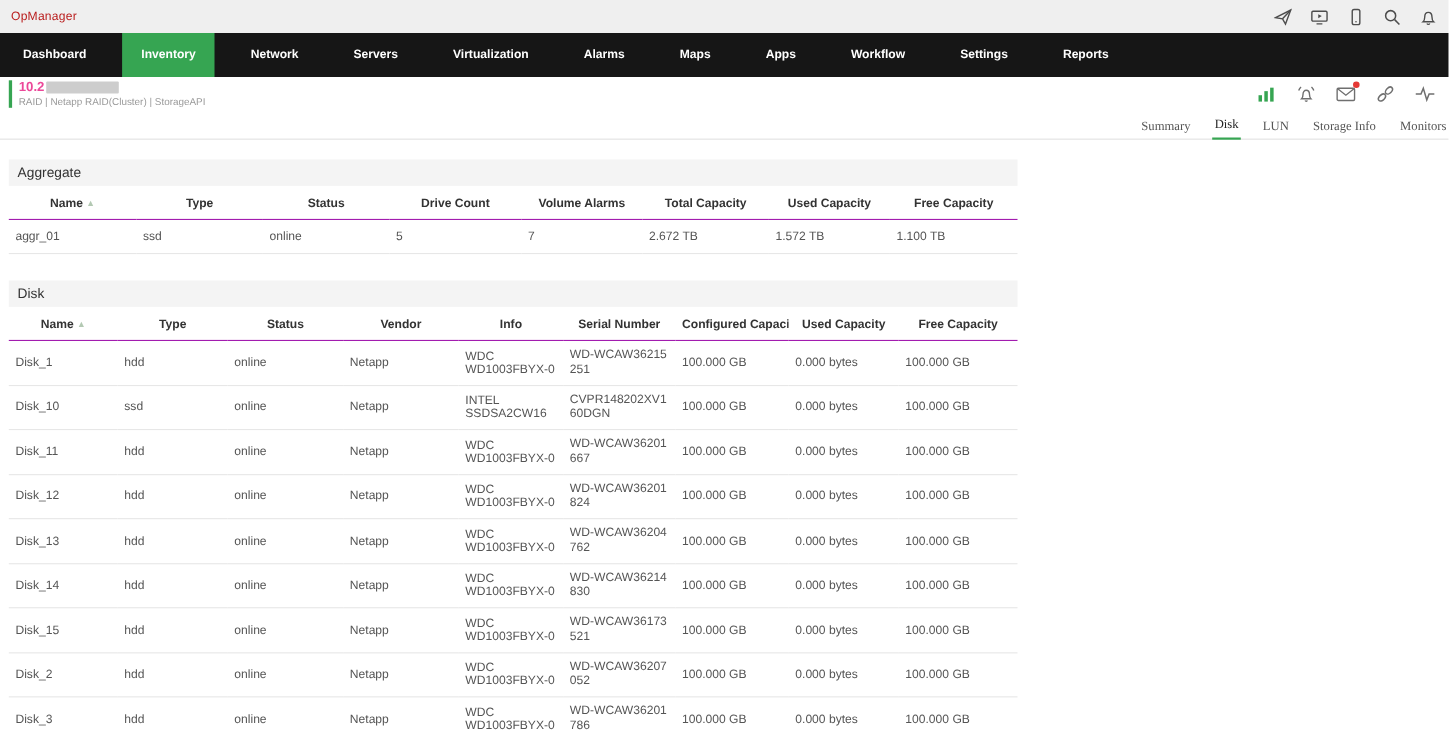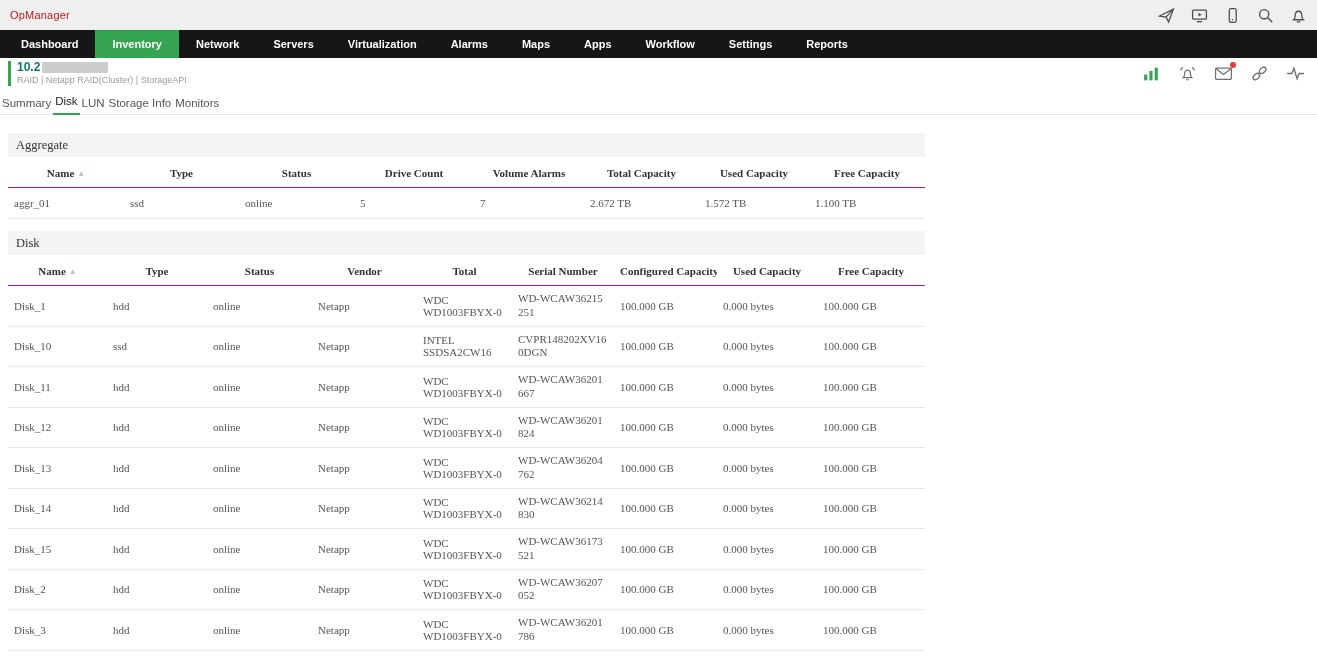--- a/index.html
+++ b/index.html
@@ -8,47 +8,47 @@
 
   
   .topbar { height:30px; background:#efefef; display:flex; align-items:center;
     justify-content:space-between; padding:0 10px; }
   .app-title { font-size:11px; color:#b91c1c; letter-spacing:.2px; }
   .topbar-icons { display:flex; align-items:center; gap:16px; }
   .topbar-icons .ticon { width:17px; height:17px; color:#4d4d4d; display:inline-flex; cursor:pointer; }
   .ticon svg { width:100%; height:100%; }
 
   
-  .navbar { height:28px; background:#161616; display:flex; align-items:stretch; padding-left:4px; }
+  .navbar { height:40px; background:#161616; display:flex; align-items:stretch; padding-left:4px;gap:16px; }
   .nav-item { color:#fff; font-size:11px; font-weight:bold; padding:0 17px;
     display:flex; align-items:center; cursor:pointer; }
   .nav-item.active { background:#36a552; }
 
   
   .device-header { height:31px; display:flex; align-items:center; justify-content:space-between;
     padding:2px 12px 2px 8px; background:#fff; }
   .device-block { border-left:3px solid #36a552; padding-left:6px; }
-  .device-name { font-size:12px; font-weight:bold; color:#0f766e; line-height:13px; display:flex; align-items:center; }
+  .device-name { font-size:12px; font-weight:bold; color:#ec4899; line-height:13px; display:flex; align-items:center; }
   .redaction { display:inline-block; width:66px; height:11px; background:#cdcdcd; margin-left:2px; border-radius:1px; }
   .device-meta { font-size:9px; color:#9a9a9a; line-height:12px; }
   .device-icons { display:flex; align-items:center; gap:17px; }
   .dicon { width:19px; height:19px; color:#6f6f6f; position:relative; display:inline-flex; cursor:pointer; }
   .dicon svg { width:100%; height:100%; }
   .dicon .badge { position:absolute; top:-2px; right:-3px; width:6px; height:6px;
     border-radius:50%; background:#e53935; }
 
   
-  .tabs { height:26px; display:flex; justify-content:flex-start; gap:0;
-    border-bottom:1px solid #e2e2e2; align-items:flex-end; }
+  .tabs { height:26px; display:flex; justify-content:flex-end; gap:18px;
+    border-bottom:1px solid #e2e2e2; align-items:flex-end;font-family:Liberation Serif, serif; }
   .tab { font-size:11.5px; color:#555; padding:4px 2px 6px; cursor:pointer; margin-bottom:-1px; }
   .tab.active { color:#222; border-bottom:2px solid #36a552; }
 
   
   .content { padding:18px 0 0 8px; width:933px; }
-  .section { margin-bottom:12px;font-family:Liberation Serif, serif; }
+  .section { margin-bottom:24px; }
   .section-band { background:#f4f4f4; height:24px; display:flex; align-items:center;
     padding-left:8px; font-size:12.5px; color:#333; width:917px; }
   table { border-collapse:collapse; table-layout:fixed; width:917px; margin-top:2px; }
   th { font-size:11px; color:#333; font-weight:bold; text-align:center;
     padding:8px 6px; border-bottom:1px solid #a21caf; cursor:pointer; white-space:nowrap; overflow:hidden; }
   td { font-size:11px; color:#555; text-align:left; padding:7px 6px;
     border-bottom:1px solid #e7e7e7; overflow:hidden; }
   .sort { color:#b3c9b3; font-size:8px; margin-left:3px; vertical-align:1px; }
 
   .aggregate-table col:nth-child(1){width:116px} .aggregate-table col:nth-child(2){width:115px}
@@ -227,21 +227,21 @@
           <col>
           <col>
           <col>
         </colgroup>
       <thead>
           <tr>
             <th>Name<span class="sort">▲</span></th>
             <th>Type</th>
             <th>Status</th>
             <th>Vendor</th>
-            <th>Total</th>
+            <th>Info</th>
             <th>Serial Number</th>
             <th>Configured Capacity</th>
             <th>Used Capacity</th>
             <th>Free Capacity</th>
           </tr>
         </thead>
       <tbody>
           <tr>
             <td>Disk_1</td>
             <td>hdd</td>

